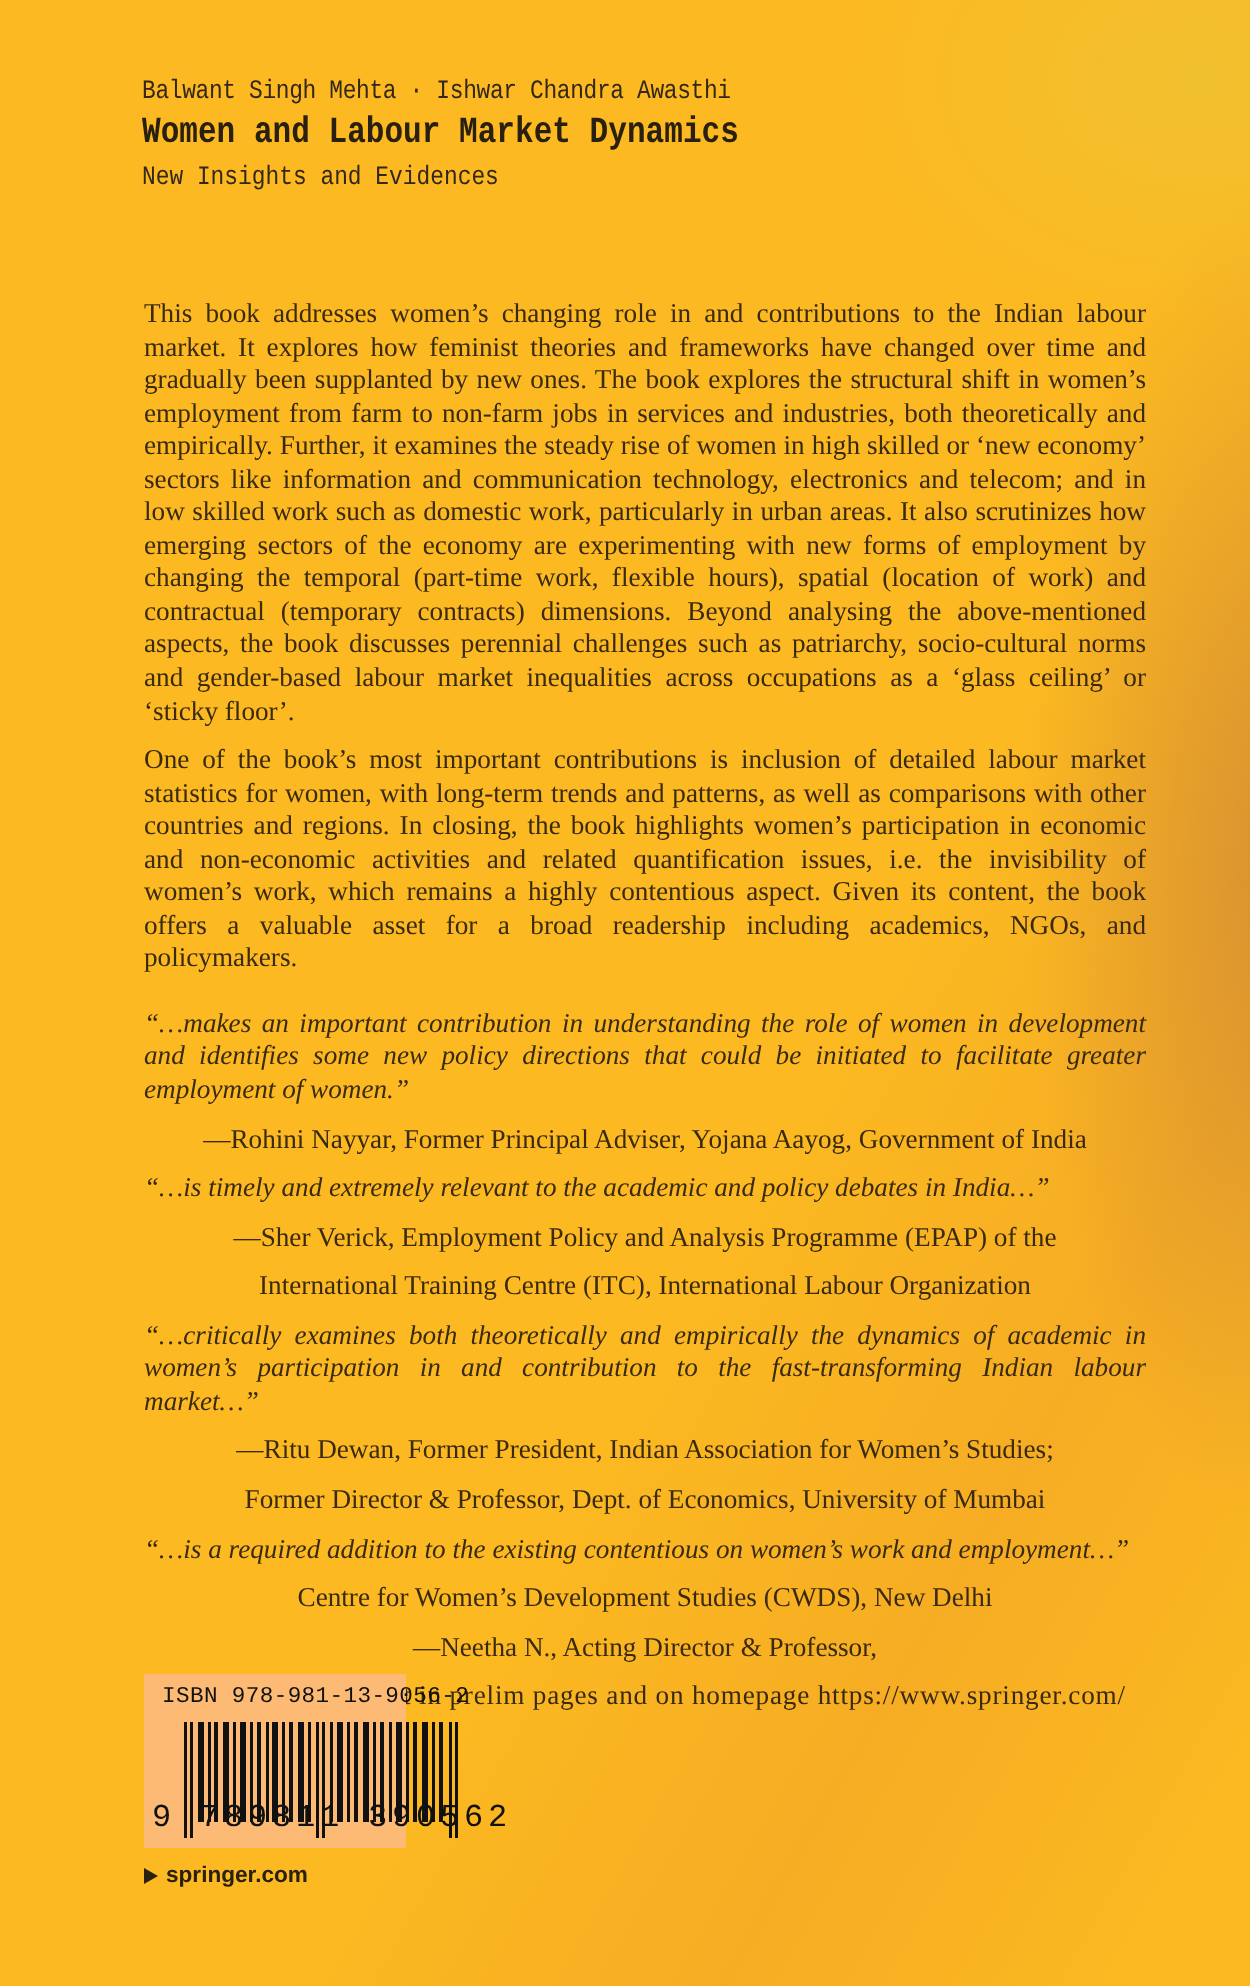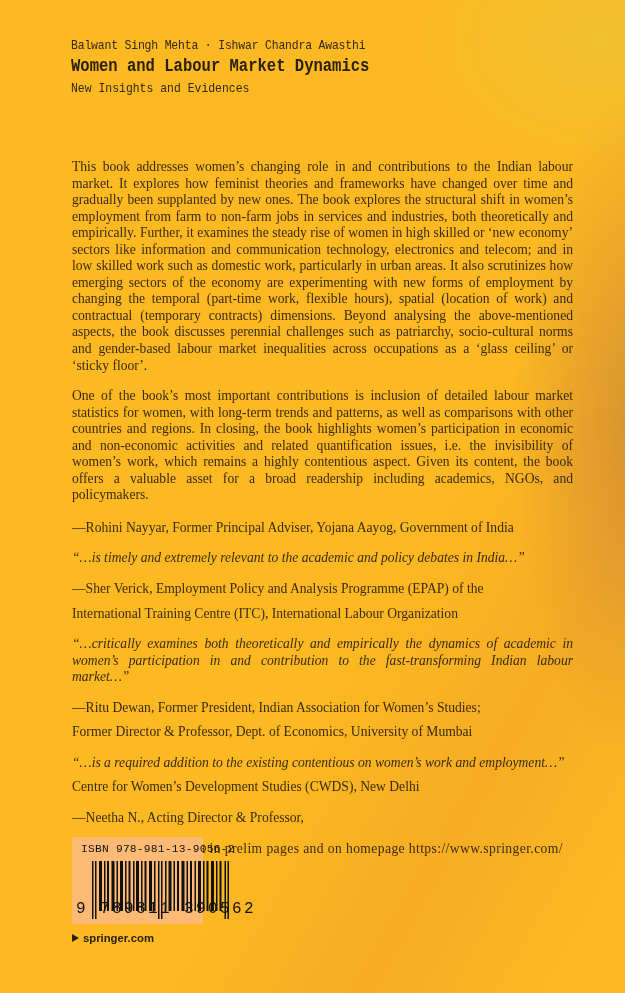--- a/index.html
+++ b/index.html
@@ -10,23 +10,23 @@
     background:
       radial-gradient(ellipse 160px 420px at 640px 430px, rgba(190,120,60,0.55), rgba(190,120,60,0) 80%),
       linear-gradient(120deg, rgba(252,185,33,0) 60%, rgba(235,150,40,0.35) 78%, rgba(252,185,33,0) 95%),
       radial-gradient(ellipse 220px 160px at 600px 40px, rgba(230,200,60,0.5), rgba(230,200,60,0) 80%);}
   .page{position:absolute;left:0;top:0;width:625px;height:993px;}
   .head{position:absolute;left:71px;top:38px;font-family:Liberation Mono, monospace;}
   .authors{font-size:13.3px;letter-spacing:-0.2px;color:#33271a;transform:scaleX(0.86);transform-origin:left;white-space:nowrap;}
   .title{font-size:18.5px;font-weight:bold;margin-top:3px;color:#2a2010;transform:scaleX(0.84);transform-origin:left;white-space:nowrap;}
   .subtitle{font-size:13.3px;margin-top:4px;color:#33271a;transform:scaleX(0.86);transform-origin:left;white-space:nowrap;}
   .body{position:absolute;left:72px;top:145px;width:501px;font-size:13.6px;line-height:16.55px;text-align:justify;}
-  .body p{margin:14px 0 8px 0;}
+  .body p{margin:4px 0 8px 0;}
   .quote{margin:0;font-style:italic;}
-  .attr{text-align:left;margin:1px 0 0 0;}
+  .attr{text-align:center;margin:1px 0 0 0;}
   .qblock{margin-bottom:8px;}
   .readmore{letter-spacing:0.4px;}
   .isbn-box{position:absolute;left:72px;top:837px;width:131px;height:87px;background:#fdba74;}
   .isbn-text{position:absolute;left:9px;top:6px;font-family:"Liberation Mono","DejaVu Sans Mono",monospace;font-size:11.3px;letter-spacing:0.2px;color:#111;white-space:nowrap;}
   .barcode{position:absolute;left:20px;top:24px;width:138px;height:58px;}
   .bar-digits{position:absolute;left:4px;top:63px;font-family:"Liberation Mono","DejaVu Sans Mono",monospace;font-size:16px;color:#111;white-space:nowrap;letter-spacing:2.4px;background:transparent;}
   .springer{position:absolute;left:72px;top:932px;font-family:"Liberation Sans","DejaVu Sans",sans-serif;font-weight:bold;font-size:11.3px;color:#2a2010;display:flex;align-items:center;gap:4px;}
   .tri{width:0;height:0;border-left:7px solid #2a2010;border-top:4.5px solid transparent;border-bottom:4.5px solid transparent;}
 </style>
 </head>
@@ -40,20 +40,21 @@
     <div class="authors">Balwant Singh Mehta · Ishwar Chandra Awasthi</div>
     <div class="title">Women and Labour Market Dynamics</div>
     <div class="subtitle">New Insights and Evidences</div>
   </div>
 
   <div class="body">
     <p>This book addresses women’s changing role in and contributions to the Indian labour market. It explores how feminist theories and frameworks have changed over time and gradually been supplanted by new ones. The book explores the structural shift in women’s employment from farm to non-farm jobs in services and industries, both theoretically and empirically. Further, it examines the steady rise of women in high skilled or ‘new economy’ sectors like information and communication technology, electronics and telecom; and in low skilled work such as domestic work, particularly in urban areas. It also scrutinizes how emerging sectors of the economy are experimenting with new forms of employment by changing the temporal (part-time work, flexible hours), spatial (location of work) and contractual (temporary contracts) dimensions. Beyond analysing the above-mentioned aspects, the book discusses perennial challenges such as patriarchy, socio-cultural norms and gender-based labour market inequalities across occupations as a ‘glass ceiling’ or ‘sticky floor’.</p>
     <p style="margin-bottom:16px;">One of the book’s most important contributions is inclusion of detailed labour market statistics for women, with long-term trends and patterns, as well as comparisons with other countries and regions. In closing, the book highlights women’s participation in economic and non-economic activities and related quantification issues, i.e. the invisibility of women’s work, which remains a highly contentious aspect. Given its content, the book offers a valuable asset for a broad readership including academics, NGOs, and policymakers.</p>
 
     <div class="qblock">
+      <p class="quote">“…makes an important contribution in understanding the role of women in development and identifies some new policy directions that could be initiated to facilitate greater employment of women.”</p>
       <p class="attr">—Rohini Nayyar, Former Principal Adviser, Yojana Aayog, Government of India</p>
     </div>
 
     <div class="qblock">
       <p class="quote">“…is timely and extremely relevant to the academic and policy debates in India…”</p>
       <p class="attr">—Sher Verick, Employment Policy and Analysis Programme (EPAP) of the</p>
       <p class="attr" style="margin-top:0;">International Training Centre (ITC), International Labour Organization</p>
     </div>
 
     <div class="qblock">

